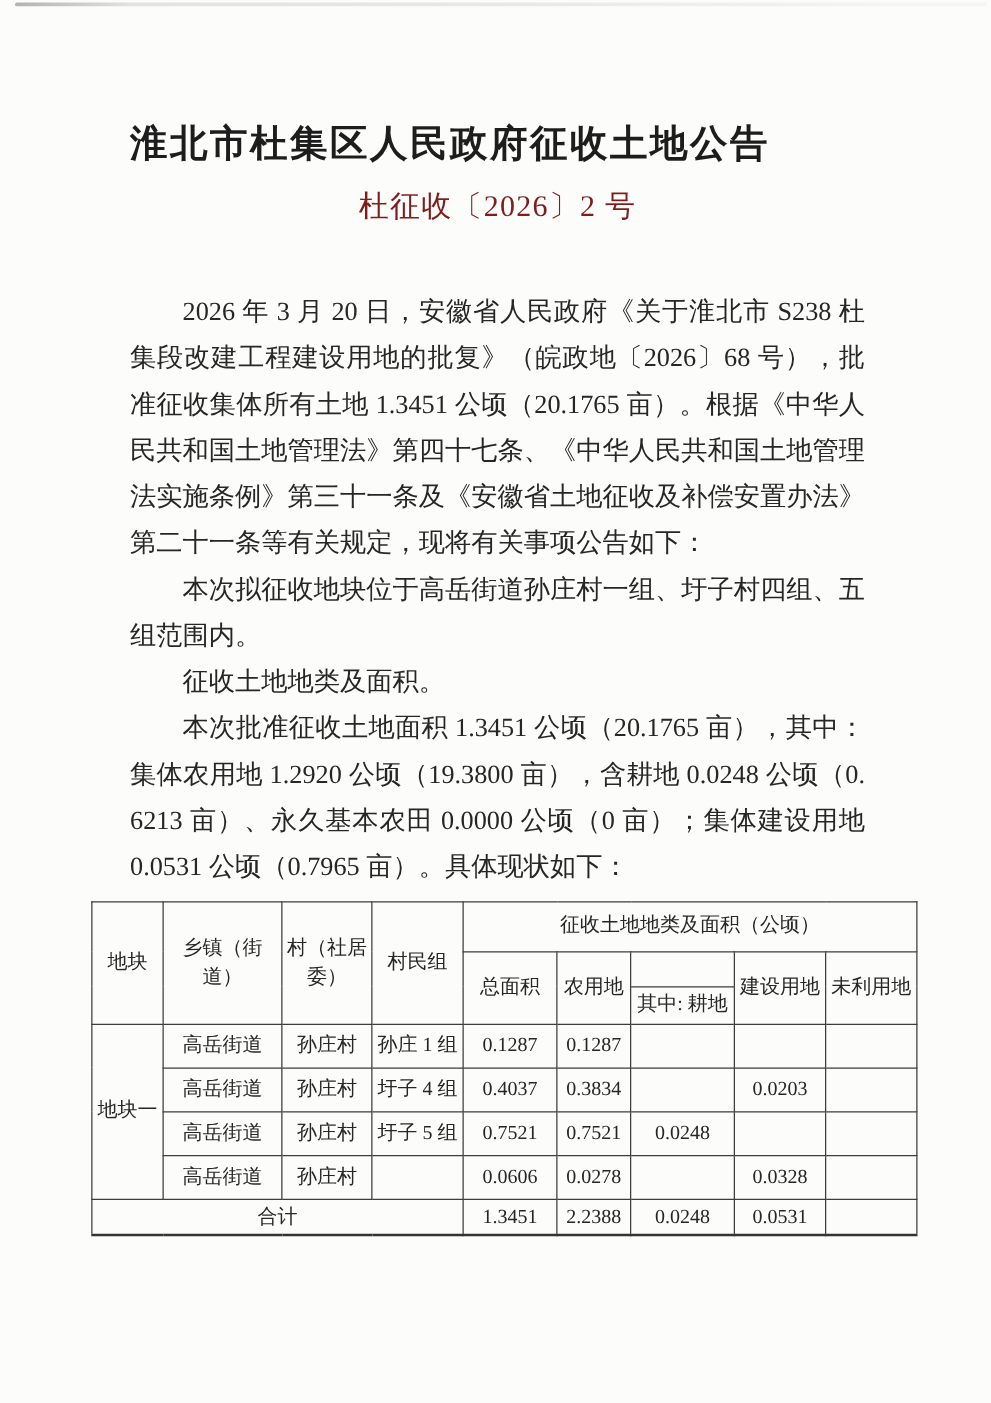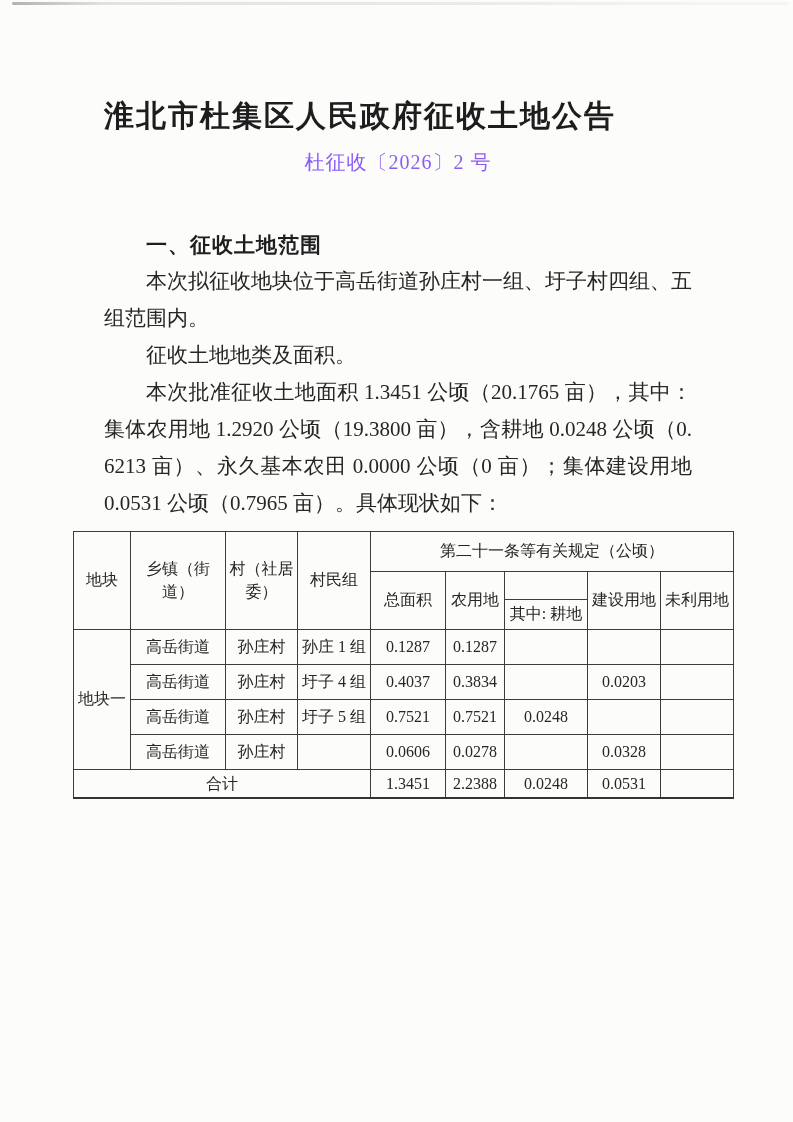--- a/index.html
+++ b/index.html
@@ -34,23 +34,23 @@
     font-family: "Liberation Sans", "DejaVu Sans", sans-serif;
     font-weight: bold;
     font-size: 30px;
     letter-spacing: 2px;
     text-align: left;
     color: #1d1d1d;
     line-height: 1.15;
   }
   .doc-number {
     margin-top: 15px;
-    font-size: 20px;
+    font-size: 24px;
     text-align: center;
-    color: #8b5cf6;
+    color: #7f1d1d;
     letter-spacing: 1px;
   }
   .body-text {
     margin-top: 50px;
     font-size: 21px;
     line-height: 37px;
     text-align: justify;
     word-break: break-all;
     color: #262626;
   }
@@ -92,21 +92,21 @@
 <body>
 
 <div class="page">
   <div class="scan-line"></div>
 
   <div class="content">
     <h1 class="doc-title">淮北市杜集区人民政府征收土地公告</h1>
     <div class="doc-number">杜征收〔2026〕2 号</div>
 
     <div class="body-text">
-      <p class="section-heading">一、征收土地范围</p>
+      <p>2026 年 3 月 20 日，安徽省人民政府《关于淮北市 S238 杜集段改建工程建设用地的批复》（皖政地〔2026〕68 号），批准征收集体所有土地 1.3451 公顷（20.1765 亩）。根据《中华人民共和国土地管理法》第四十七条、《中华人民共和国土地管理法实施条例》第三十一条及《安徽省土地征收及补偿安置办法》第二十一条等有关规定，现将有关事项公告如下：</p>
       <p>本次拟征收地块位于高岳街道孙庄村一组、圩子村四组、五组范围内。</p>
       <p>征收土地地类及面积。</p>
       <p>本次批准征收土地面积 1.3451 公顷（20.1765 亩），其中：集体农用地 1.2920 公顷（19.3800 亩），含耕地 0.0248 公顷（0.6213 亩）、永久基本农田 0.0000 公顷（0 亩）；集体建设用地 0.0531 公顷（0.7965 亩）。具体现状如下：</p>
     </div>
 
     <table class="land-table">
       <colgroup>
         <col style="width:57px">
         <col style="width:95px">
         <col style="width:72px">
@@ -116,21 +116,21 @@
         <col style="width:83px">
         <col style="width:73px">
         <col style="width:73px">
       </colgroup>
       <tbody>
         <tr class="hdr-1">
           <th rowspan="3">地块</th>
           <th rowspan="3">乡镇（街道）</th>
           <th rowspan="3">村（社居委）</th>
           <th rowspan="3">村民组</th>
-          <th colspan="5">第二十一条等有关规定（公顷）</th>
+          <th colspan="5">征收土地地类及面积（公顷）</th>
         </tr>
         <tr class="hdr-2">
           <th rowspan="2">总面积</th>
           <th rowspan="2">农用地</th>
           <th></th>
           <th rowspan="2">建设用地</th>
           <th rowspan="2">未利用地</th>
         </tr>
         <tr class="hdr-3">
           <th>其中: 耕地</th>

